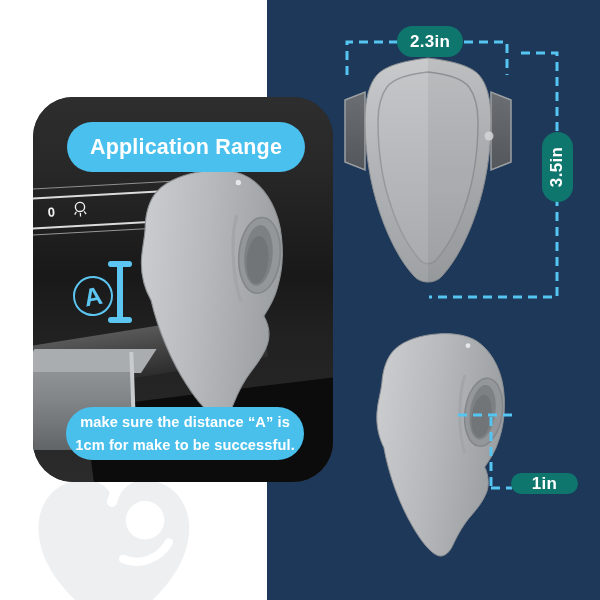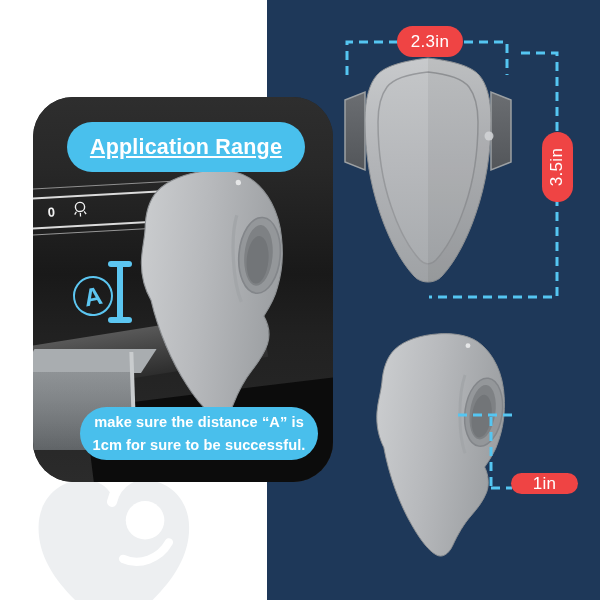--- a/index.html
+++ b/index.html
@@ -35,31 +35,31 @@
   .shelf-edge{position:absolute;left:98px;top:255px;width:4px;height:95px;background:#c9ccce;transform:rotate(-2deg);}
   .card-lock{position:absolute;left:108px;top:66px;width:152px;height:262px;transform:rotate(-3deg);}
   .a-circle{position:absolute;left:40px;top:179px;width:40px;height:40px;border:2.5px solid #5cc6f1;
     border-radius:50%;display:flex;align-items:center;justify-content:center;transform:rotate(-10deg);}
   .a-circle span{font-size:25px;font-weight:bold;color:#5cc6f1;line-height:1;}
   .ibeam{position:absolute;left:75px;top:164px;width:24px;height:62px;}
   .ibeam .bar{position:absolute;left:0;width:24px;height:6px;border-radius:3px;background:#5cc6f1;}
   .ibeam .bar.top{top:0;} .ibeam .bar.bot{bottom:0;}
   .ibeam .stem{position:absolute;left:9px;top:3px;width:6px;height:56px;border-radius:3px;background:#5cc6f1;}
   .badge{position:absolute;left:34px;top:25px;width:238px;height:50px;border-radius:26px;background:#49c0ed;
-    display:flex;align-items:center;justify-content:center;color:#fff;font-weight:bold;font-size:21.5px;letter-spacing:.2px;text-decoration:underline;}
-  .note{position:absolute;left:47px;top:310px;width:238px;height:53px;border-radius:27px;background:#49bfec;
+    display:flex;align-items:center;justify-content:center;color:#fff;font-weight:bold;font-size:21.5px;letter-spacing:.2px;}
+  .note{position:absolute;left:33px;top:310px;width:238px;height:53px;border-radius:27px;background:#49bfec;
     display:flex;flex-direction:column;align-items:center;justify-content:center;color:#fff;font-weight:bold;
     font-size:14.6px;line-height:1.55;text-align:center;letter-spacing:.1px;}
   
   .front-lock{position:absolute;left:343px;top:56px;width:170px;height:234px;}
   .side-lock{position:absolute;left:375px;top:330px;width:137px;height:230px;}
   
   .dims{position:absolute;left:0;top:0;width:600px;height:600px;pointer-events:none;}
   
-  .dim-pill{position:absolute;background:#ef4444;color:#fff;font-weight:normal;display:flex;align-items:center;
+  .dim-pill{position:absolute;background:#0f766e;color:#fff;font-weight:bold;display:flex;align-items:center;
     justify-content:center;border-radius:16px;font-size:17px;letter-spacing:.3px;}
   .pill-w{left:397px;top:26px;width:66px;height:31px;}
   .pill-h{left:542px;top:132px;width:31px;height:70px;}
   .pill-h span{transform:rotate(-90deg);white-space:nowrap;}
   .pill-d{left:511px;top:473px;width:67px;height:21px;}
 </style>
 </head>
 <body>
 
 <div class="stage">
@@ -121,21 +121,21 @@
     <div class="ibeam">
       <div class="bar top"></div>
       <div class="stem"></div>
       <div class="bar bot"></div>
     </div>
 
     <div class="badge">Application Range</div>
 
     <div class="note">
       <span>make sure the distance “A” is</span>
-      <span>1cm for sure to be successful.</span>
+      <span>1cm for make to be successful.</span>
     </div>
   </div>
 
   <svg class="front-lock" viewBox="0 0 170 234">
     <defs>
       <linearGradient id="fg1" x1="0" y1="0" x2="0" y2="1">
         <stop offset="0" stop-color="#c8cacc"></stop>
           <stop offset="0.45" stop-color="#b3b5b8"></stop>
           <stop offset="1" stop-color="#9fa2a5"></stop>
       </linearGradient>

